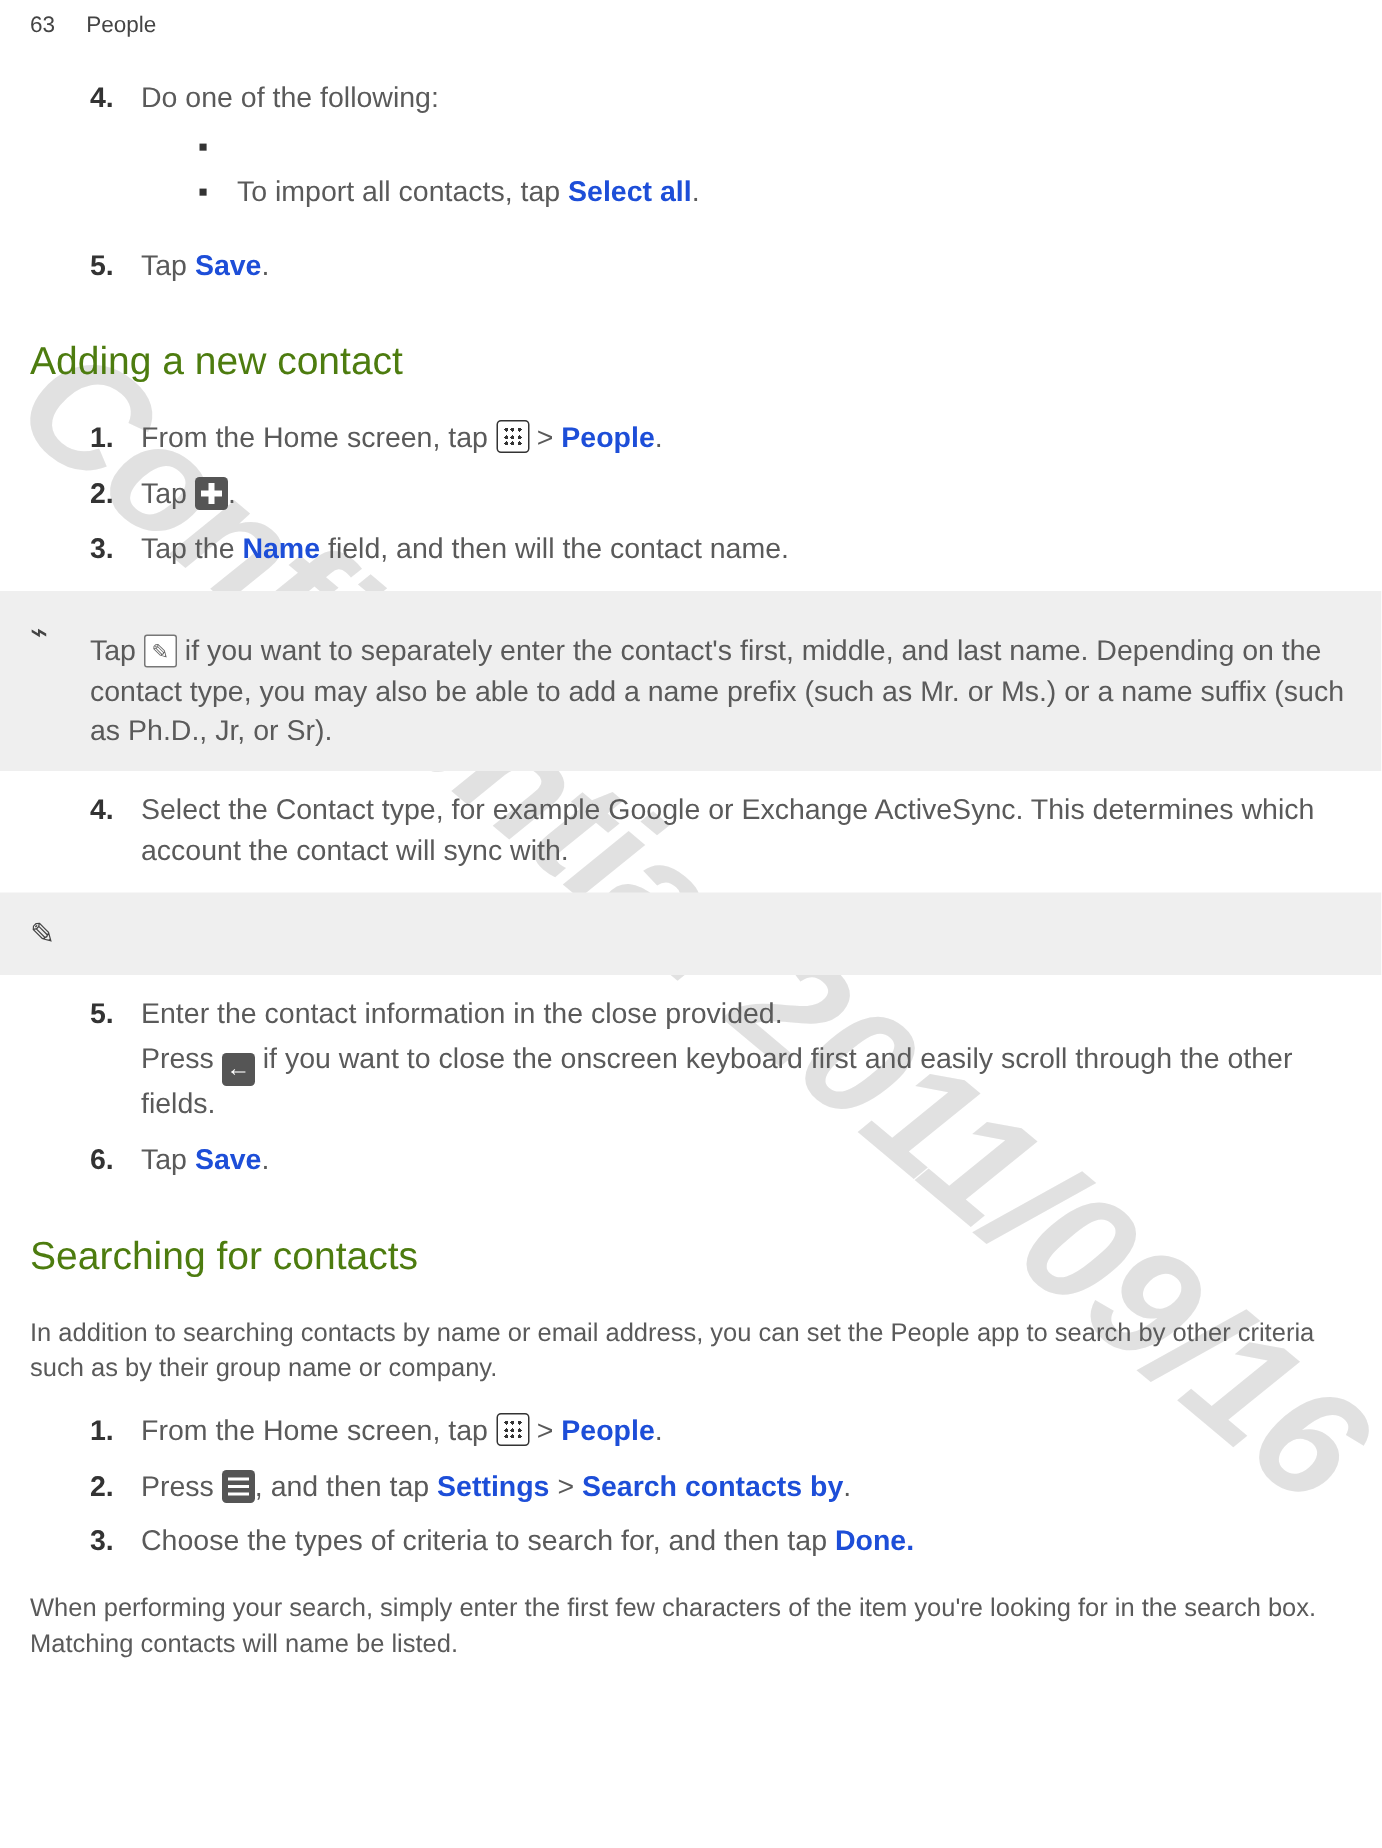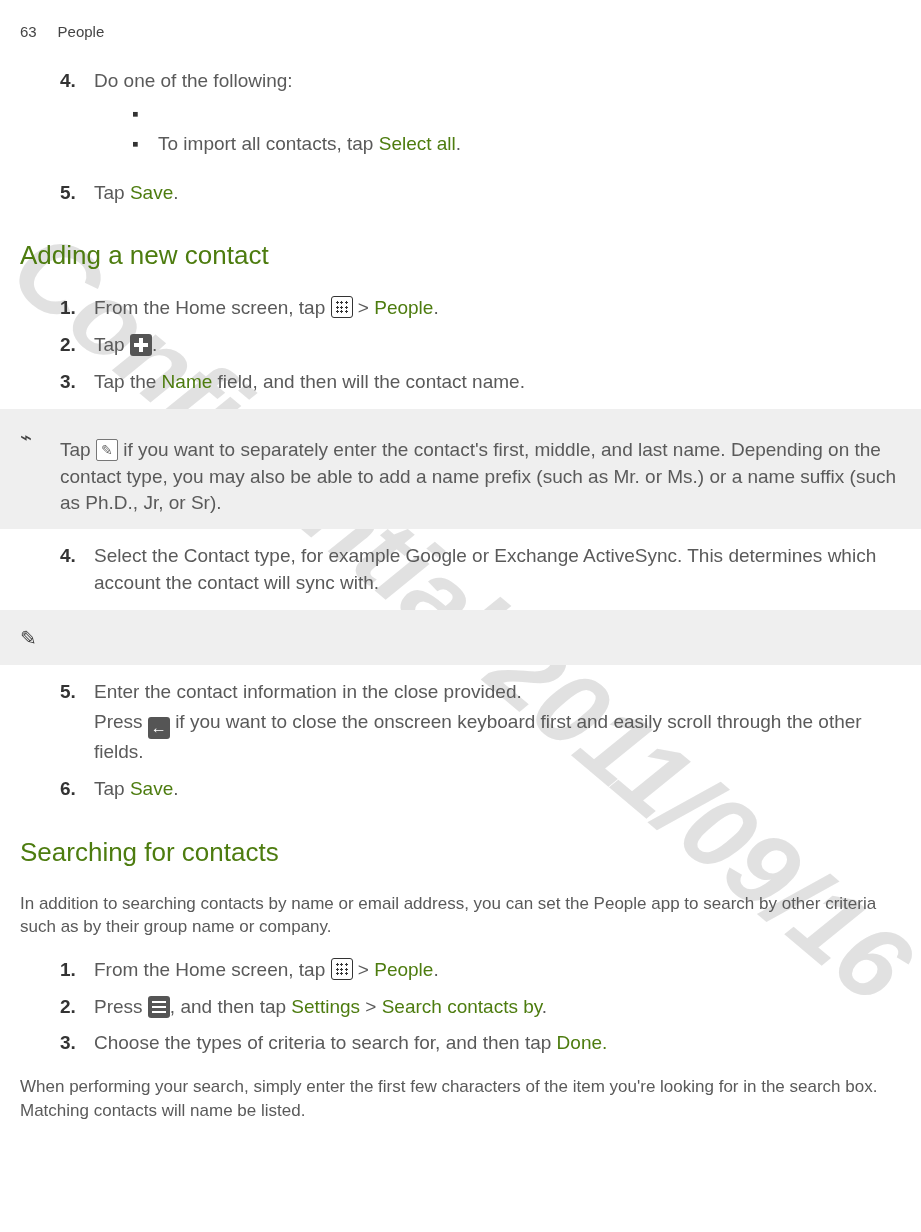--- a/index.html
+++ b/index.html
@@ -6,21 +6,21 @@
     body {
       font-family: Arial, Helvetica, sans-serif;
       width: 921px;
       height: 1232px;
       position: relative;
       background: #fff;
       color: #5a5a5a;
       overflow: hidden;
     }
     .header {
-      padding: 23px 20px 18px;
+      padding: 8px 20px 18px;
       font-size: 15px;
       color: #444;
     }
     .watermark {
       position: absolute;
       top: 50%;
       left: 50%;
       transform: translate(-50%, -50%) rotate(40deg);
       font-size: 105px;
       font-weight: bold;
@@ -29,21 +29,21 @@
       pointer-events: none;
       white-space: nowrap;
       z-index: 0;
       letter-spacing: -1px;
       font-style: italic;
     }
     .content { position: relative; z-index: 1; padding: 0 20px; }
     .ol-item { display: flex; margin: 10px 0 10px 40px; font-size: 19px; line-height: 1.4; }
     .ol-num { font-weight: bold; color: #333; width: 34px; flex-shrink: 0; }
     .ol-body { flex: 1; }
-    .ol-body .bold { color: #4d7c0f; font-weight: normal; }
+    .ol-body .bold { color: #1d4ed8; font-weight: bold; }
     .bullet-list { margin: 6px 0 12px; }
     .bullet-item { display: flex; margin: 4px 0 4px 38px; font-size: 19px; }
     .bullet-mark { width: 26px; flex-shrink: 0; color: #333; font-weight: bold; }
     h1 { color: #4d7c0f; font-weight: normal; font-size: 26px; margin: 34px 0 24px 0; }
     .tip-box {
       background: #efefef;
       margin: 14px -20px;
       padding: 12px 20px 12px 20px;
       display: flex;
       align-items: flex-start;

